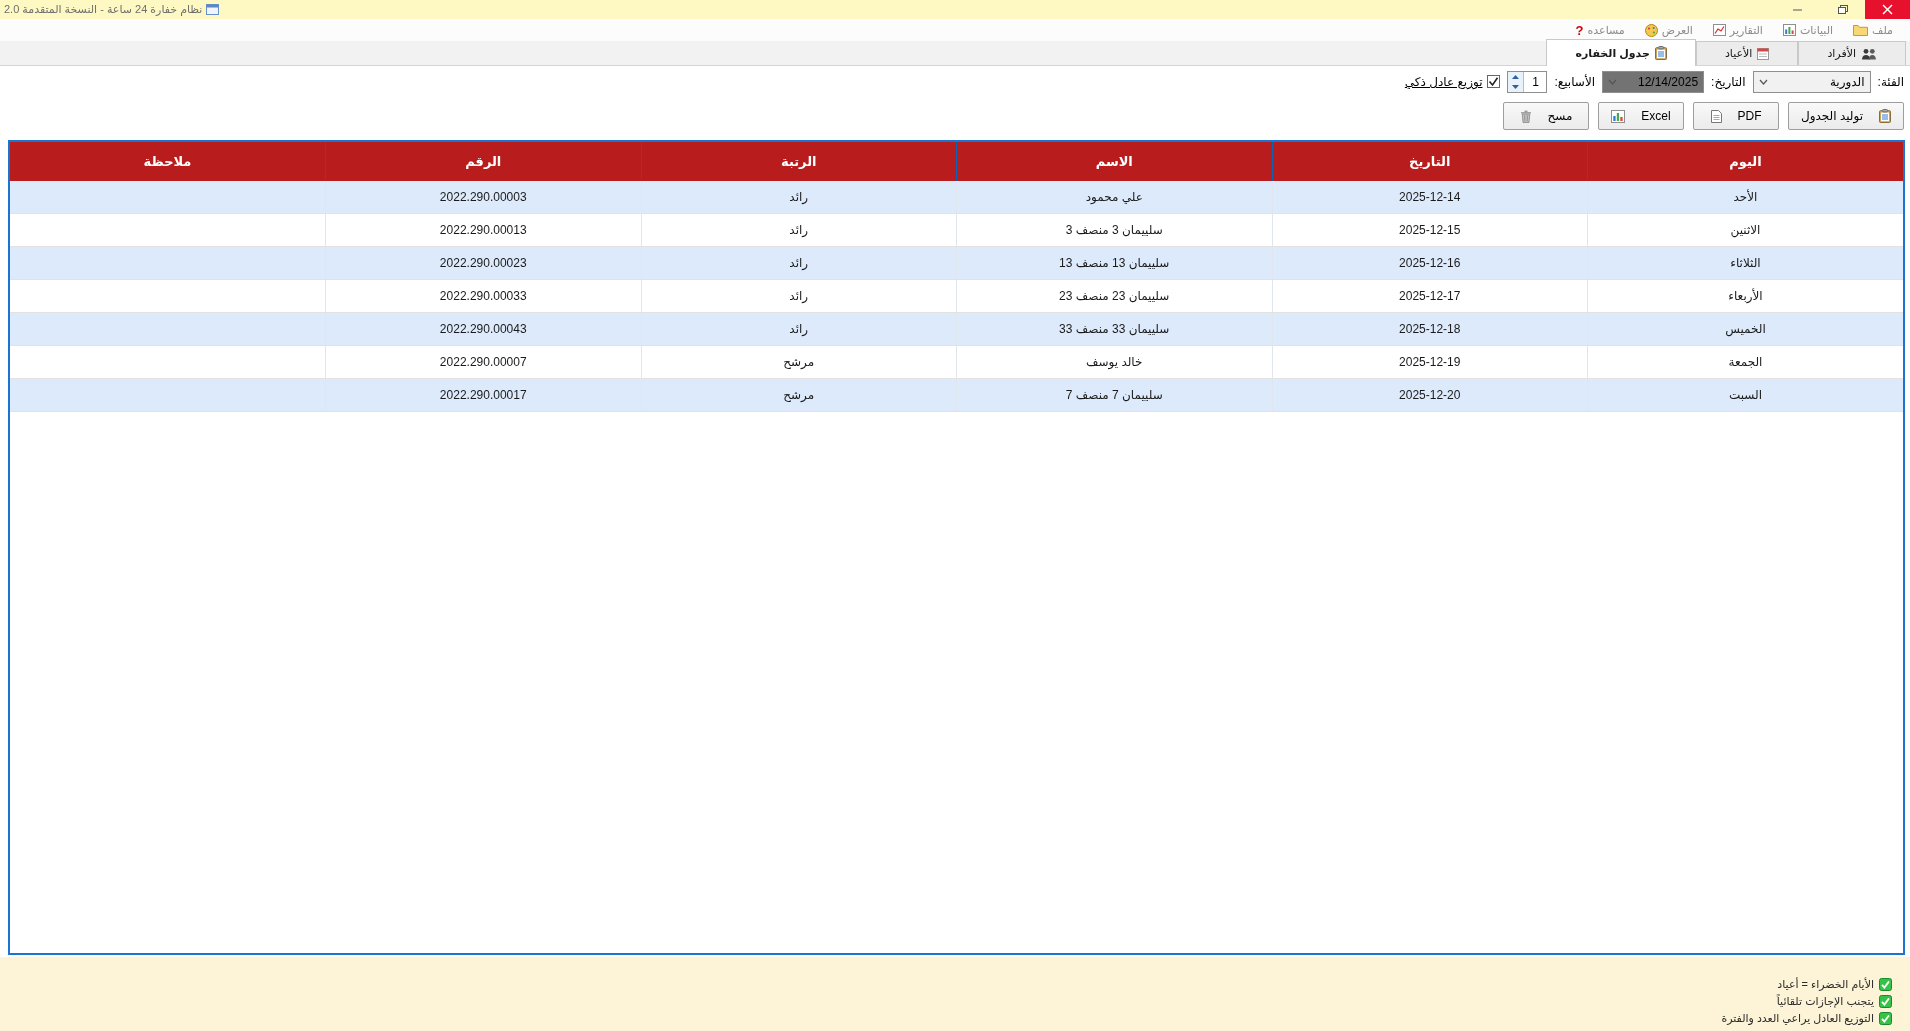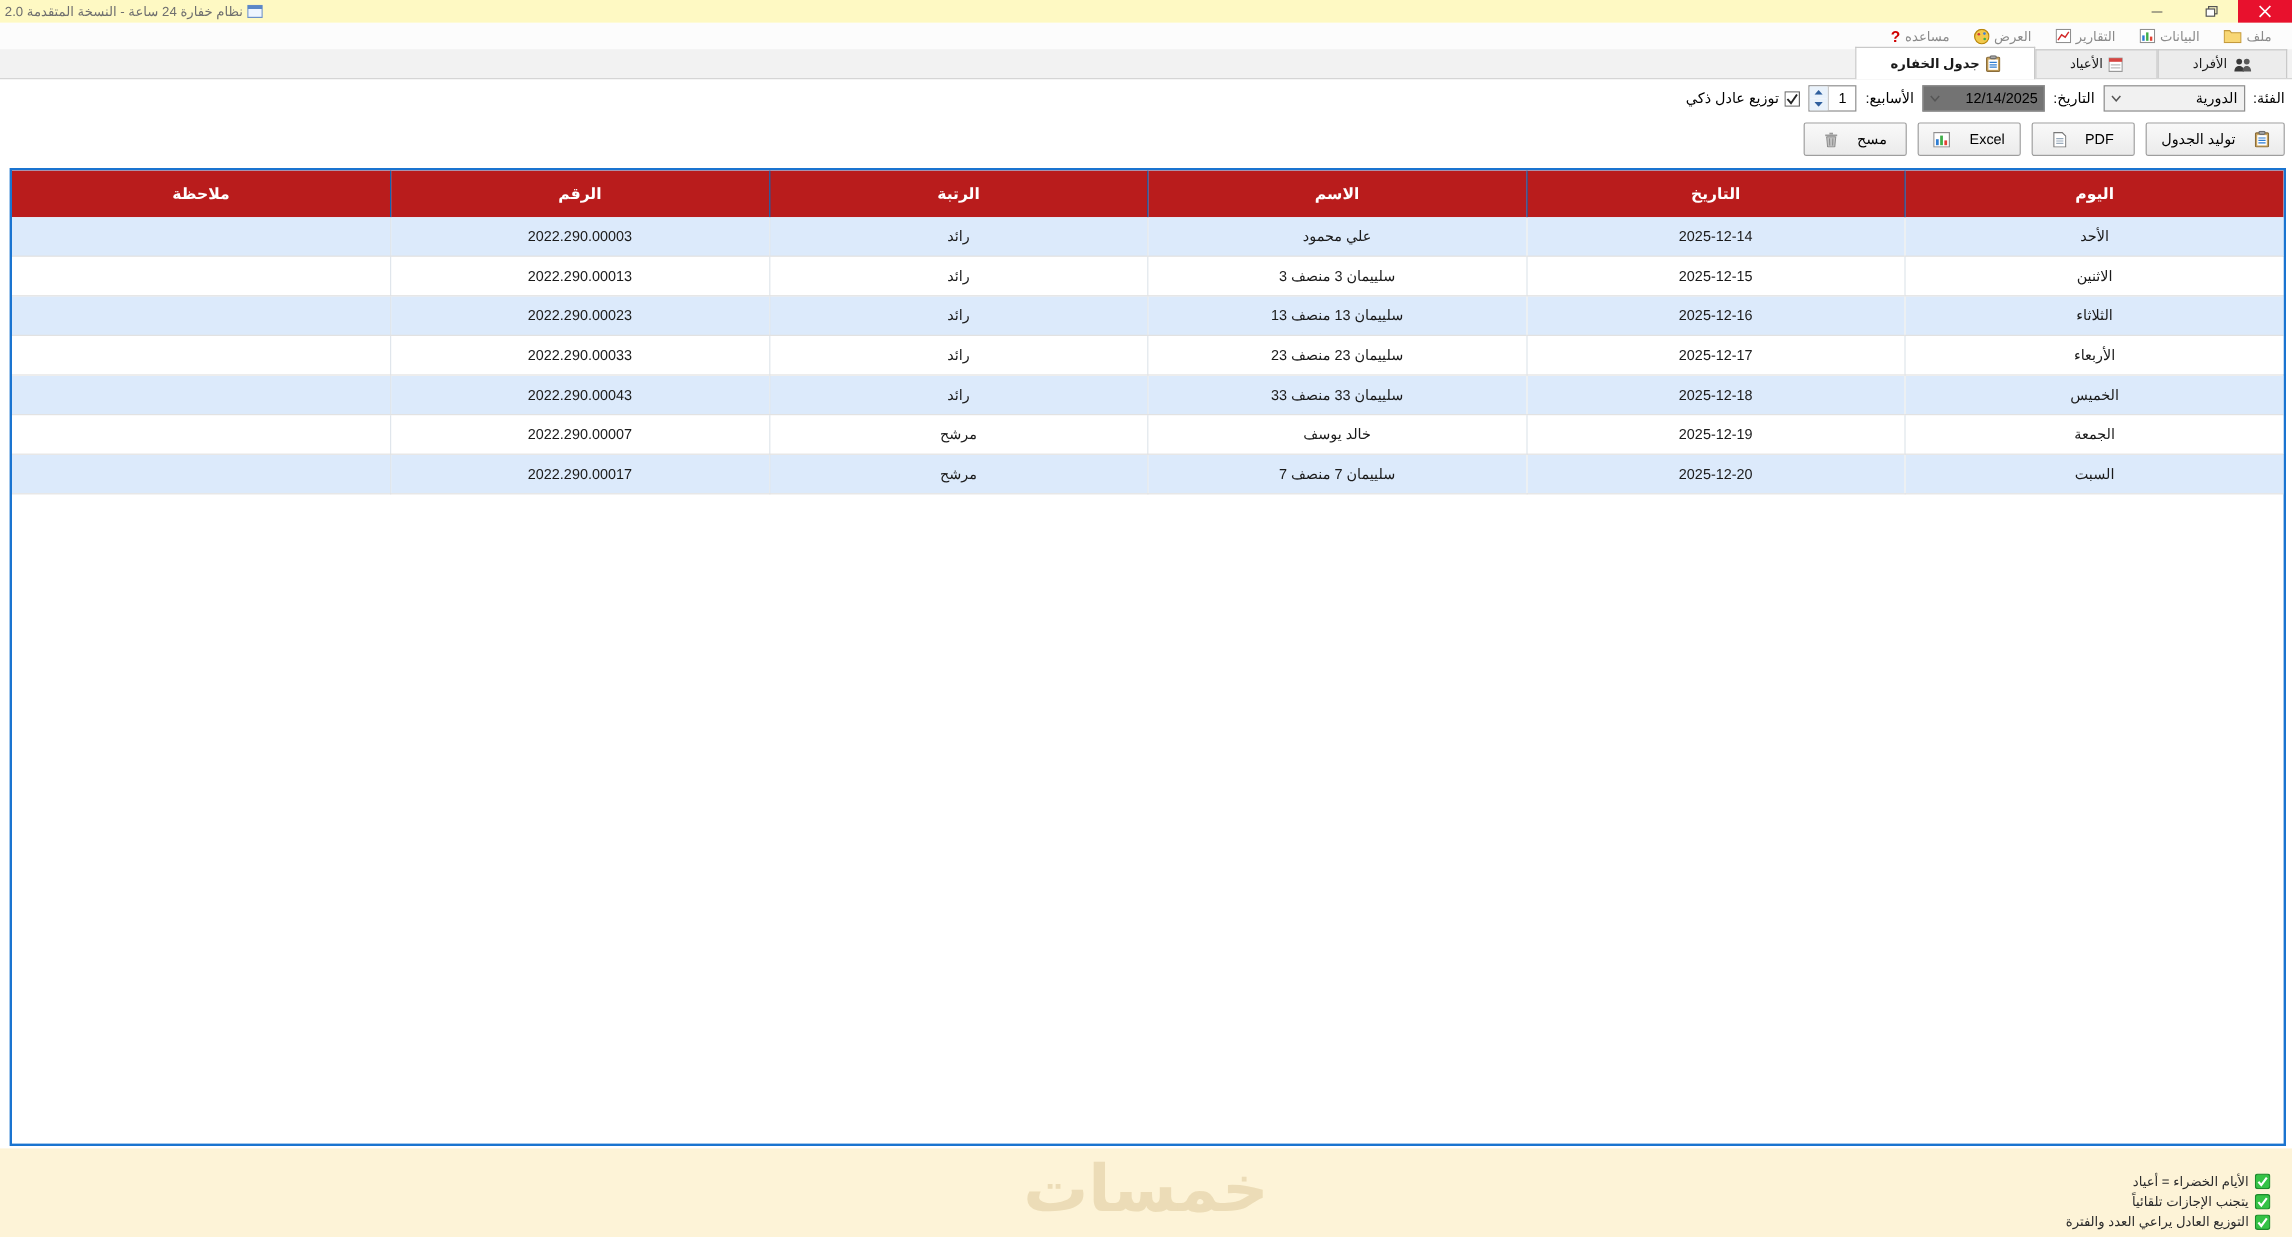--- a/index.html
+++ b/index.html
@@ -32,21 +32,21 @@
     align-items:center;padding-right:6px;box-sizing:border-box;gap:7px;}
   .tb-label{font-size:12px;color:#000;white-space:nowrap;}
   .combo{display:flex;direction:rtl;align-items:center;justify-content:space-between;border:1px solid #8f8f8f;
     height:22px;box-sizing:border-box;background:#737373;padding:0 5px;font-size:12px;color:#000;}
   .combo.gray{background:#f1f1f1;font-family:Liberation Serif, serif;}
   .combo .arrow{margin-right:6px;}
   .spinner{display:flex;direction:rtl;align-items:stretch;border:1px solid #8f8f8f;height:22px;box-sizing:border-box;background:#fff;}
   .spinner .num{width:22px;display:flex;align-items:center;justify-content:center;font-size:12px;}
   .spinner .arrows{width:15px;border-right:1px solid #bdbdbd;display:flex;flex-direction:column;}
   .spinner .arrows div{flex:1;display:flex;align-items:center;justify-content:center;background:#e9f2fb;}
-  .checkline{display:flex;direction:rtl;align-items:flex-end;gap:5px;}
+  .checkline{display:flex;direction:rtl;align-items:flex-start;gap:5px;text-decoration:underline;}
   
   .btnrow{position:absolute;top:101px;left:0;width:1910px;height:30px;display:flex;direction:rtl;
     align-items:center;padding-right:6px;box-sizing:border-box;gap:9px;}
   .btn{display:flex;direction:ltr;align-items:center;justify-content:center;gap:16px;height:26px;
     border:1px solid #9e9e9e;background:linear-gradient(#f9f9f9,#ebebeb);font-size:12px;color:#000;
     padding:0 12px;border-radius:2px;min-width:60px;cursor:default;}
   
   .grid-wrap{position:absolute;top:140px;left:8px;width:1897px;height:815px;background:#ffffff;
     border:2px solid #1a74d0;box-sizing:border-box;overflow:hidden;}
   table.grid{width:100%;border-collapse:collapse;direction:rtl;table-layout:fixed;}
@@ -327,21 +327,20 @@
       <td>مرشح</td>
       <td>2022.290.00017</td>
       <td></td>
     </tr>
   </tbody>
   </table>
 
 </div>
 
 <div class="footer">
-  <div class="watermark">خمسات</div>
   <div class="notes">
     <div class="note-line">
       <svg width="13" height="13" viewBox="0 0 13 13">
         <rect x="0.5" y="0.5" width="12" height="12" rx="2" fill="#35c246" stroke="#1d8a2c"></rect>
         <path d="M3 6.8l2.4 2.8L10 3.4" stroke="#fff" stroke-width="1.8" fill="none"></path>
       </svg>
       <span>الأيام الخضراء = أعياد</span>
     </div>
     <div class="note-line">
       <svg width="13" height="13" viewBox="0 0 13 13">

